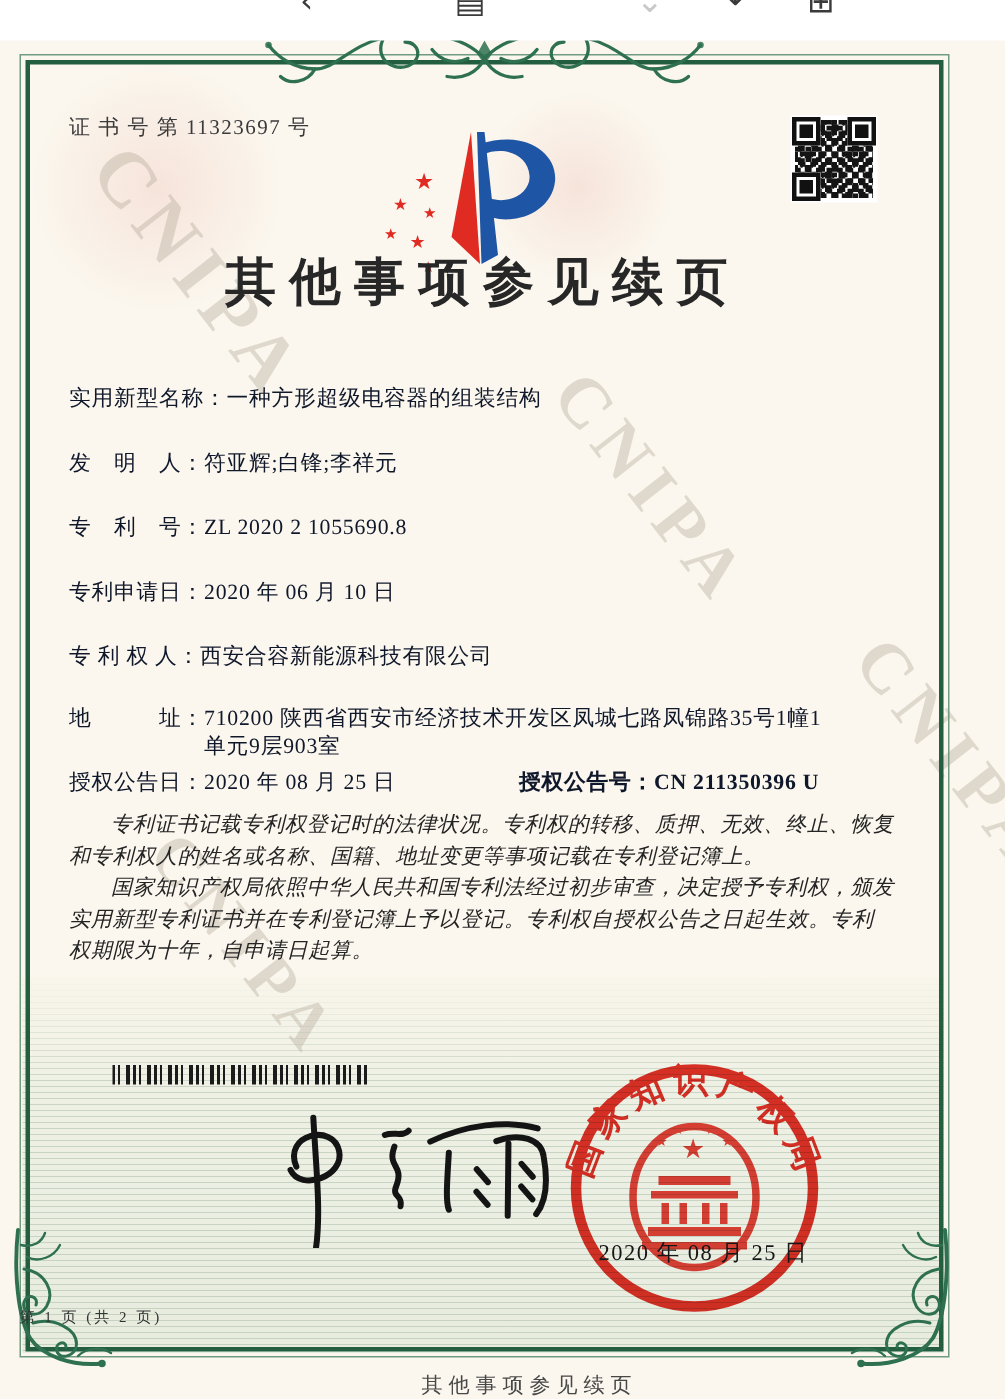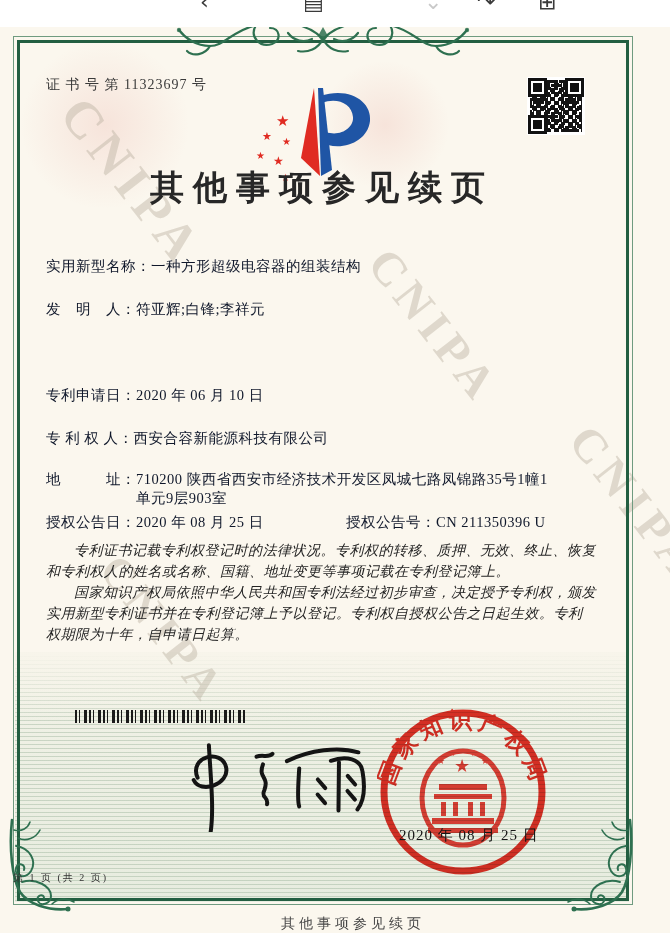--- a/index.html
+++ b/index.html
@@ -46,21 +46,21 @@
   .qr-f::after{content:"";position:absolute;inset:2px;background:#111;}
   .qr-f.tl{left:1px;top:1px}.qr-f.tr{right:1px;top:1px}.qr-f.bl{left:1px;bottom:1px}
 
   .doc-title{position:absolute;left:13px;top:165px;width:618px;text-align:center;
     font-size:34px;font-weight:bold;letter-spacing:9px;color:#272727;z-index:5;}
 
   .row{position:absolute;left:46px;z-index:5;font-size:14.5px;line-height:19px;color:#0f172a;}
   .lbl{display:inline-block;vertical-align:top;white-space:pre;letter-spacing:.5px;}
   .val{display:inline-block;vertical-align:top;letter-spacing:.5px;}
   .val.addr{width:412px;}
-  .cell2{position:absolute;left:300px;top:0;white-space:nowrap;}
+  .cell2{position:absolute;left:300px;top:0;white-space:nowrap;font-weight:bold;}
 
   .paras{position:absolute;left:46px;top:540px;width:550px;z-index:5;
     font-size:14px;font-style:italic;line-height:21px;color:#242424;letter-spacing:.5px;}
   .paras p{margin:0;text-indent:2em;}
 
   .barcode{position:absolute;left:75px;top:710px;width:170px;height:13px;z-index:5;
     background:repeating-linear-gradient(90deg,#1b1b1b 0 2px,transparent 2px 4px,
       #1b1b1b 4px 5px,transparent 5px 9px,#1b1b1b 9px 12px,transparent 12px 14px);}
 
   .director{position:absolute;left:58px;top:766px;z-index:5;font-size:15px;
@@ -168,20 +168,23 @@
     <div class="qr-f bl"></div>
   </div>
 
   <div class="doc-title">其他事项参见续页</div>
 
   <div class="row" style="top:257px">
     <span class="lbl">实用新型名称：</span><span class="val">一种方形超级电容器的组装结构</span>
   </div>
   <div class="row" style="top:300px">
     <span class="lbl">发　明　人：</span><span class="val">符亚辉;白锋;李祥元</span>
+  </div>
+  <div class="row" style="top:343px">
+    <span class="lbl">专　利　号：</span><span class="val">ZL 2020 2 1055690.8</span>
   </div>
   <div class="row" style="top:386px">
     <span class="lbl">专利申请日：</span><span class="val">2020 年 06 月 10 日</span>
   </div>
   <div class="row" style="top:429px">
     <span class="lbl">专 利 权 人：</span><span class="val">西安合容新能源科技有限公司</span>
   </div>
   <div class="row" style="top:470px">
     <span class="lbl">地　　　址：</span><span class="val addr">710200 陕西省西安市经济技术开发区凤城七路凤锦路35号1幢1单元9层903室</span>
   </div>

